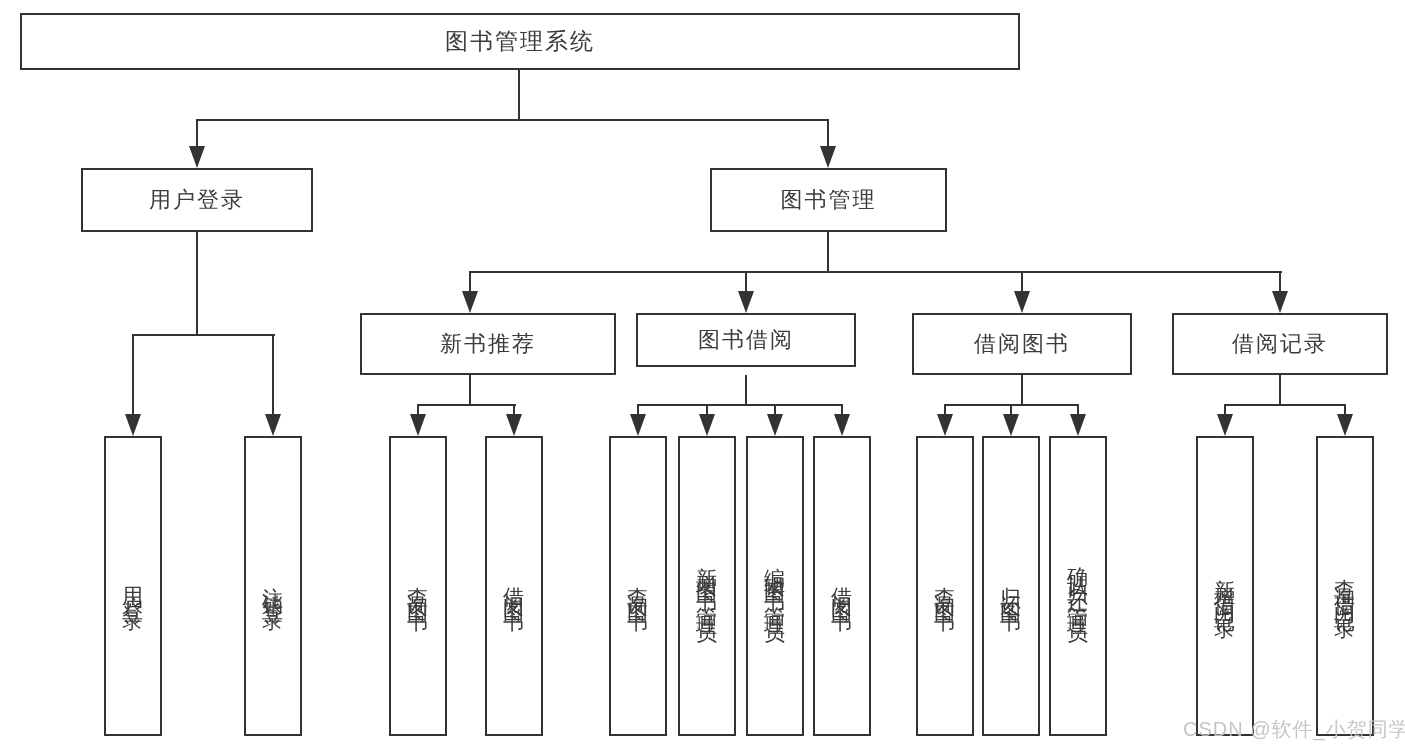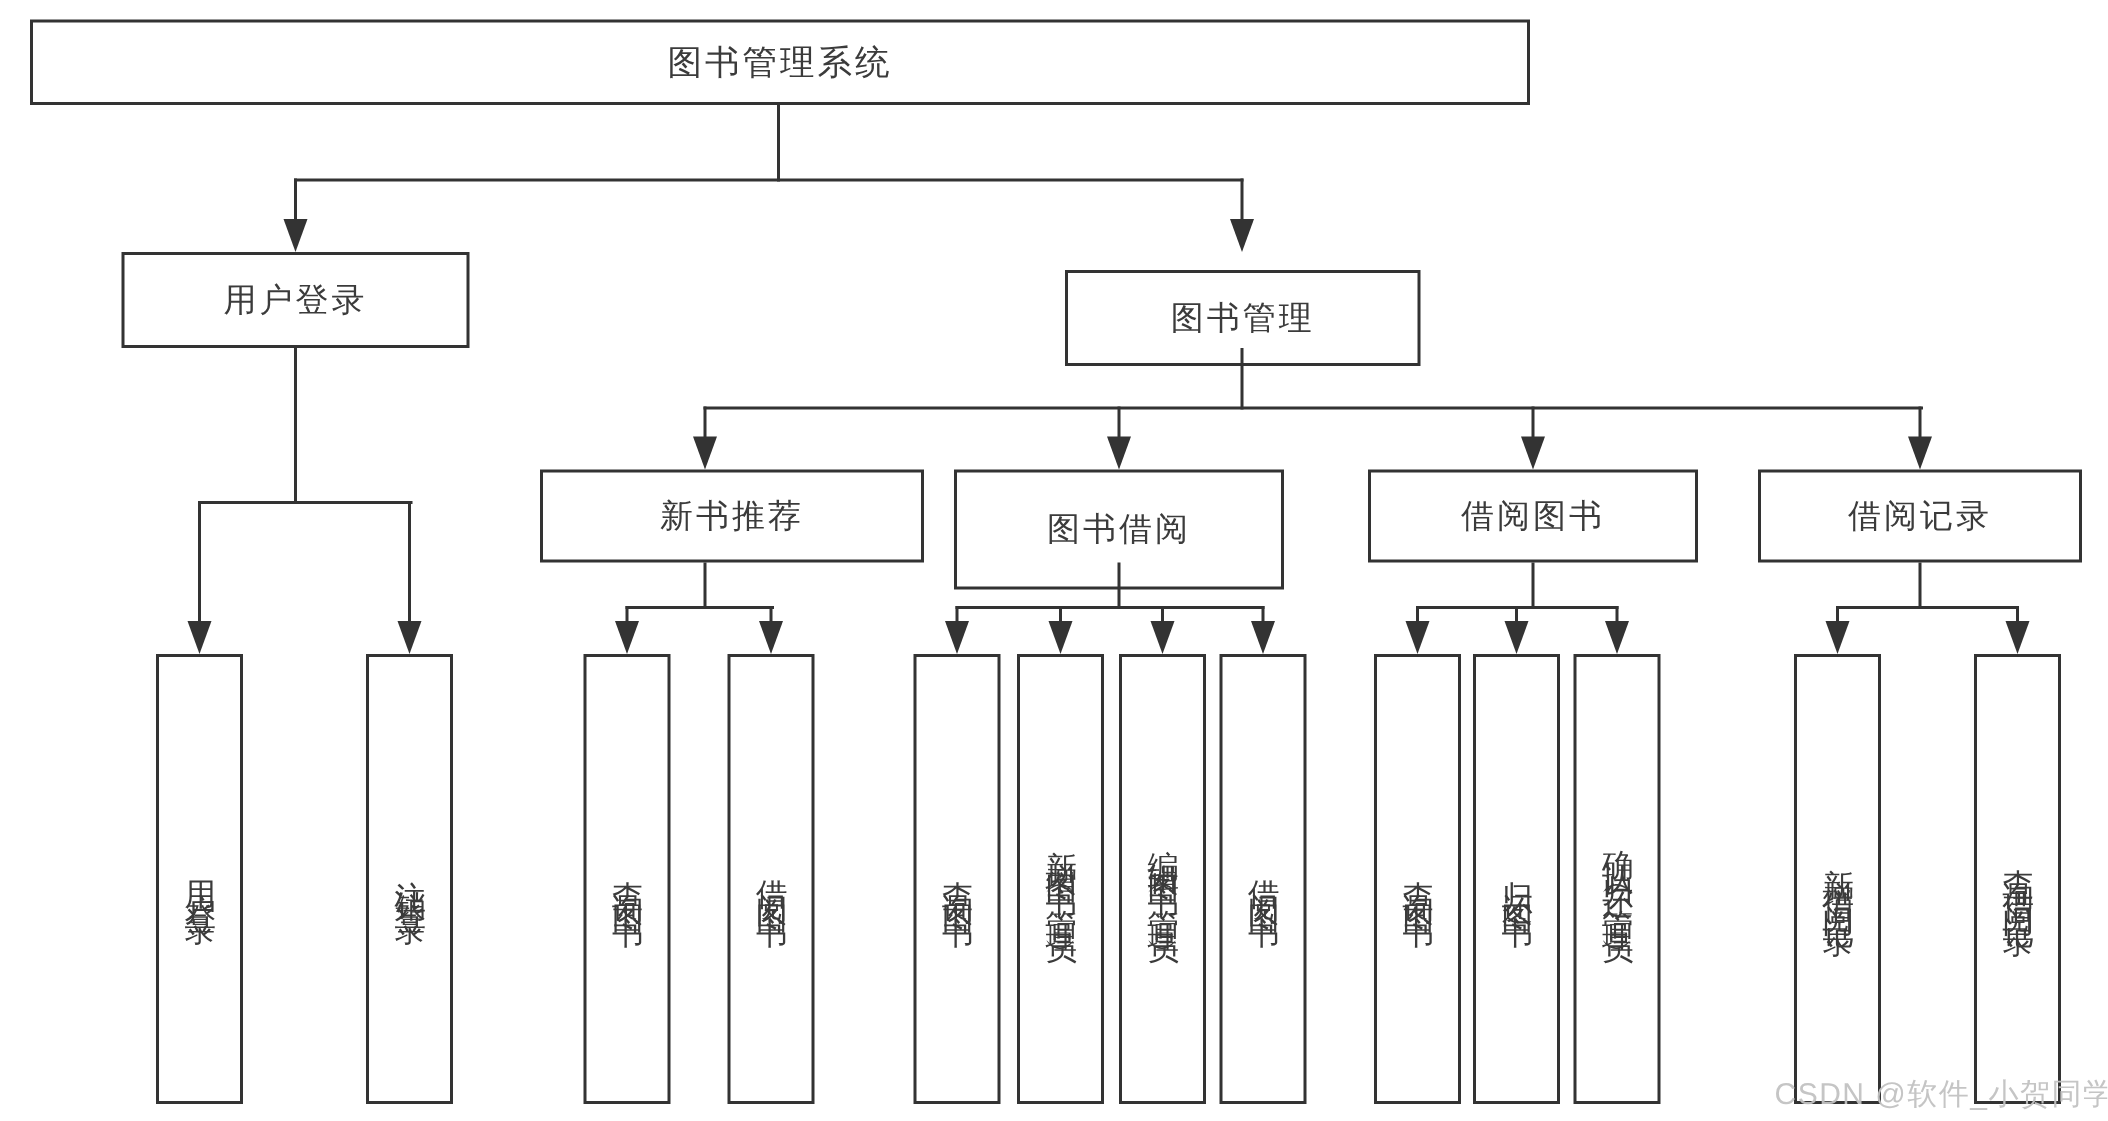--- a/index.html
+++ b/index.html
@@ -64,21 +64,21 @@
   <div class="v" style="left:518px;top:70px;height:51px"></div>
   <div class="h" style="left:196px;top:119px;width:633px"></div>
   <div class="v" style="left:196px;top:119px;height:29px"></div>
   <div class="a" style="left:189px;top:146px"></div>
   <div class="v" style="left:827px;top:119px;height:29px"></div>
   <div class="a" style="left:820px;top:146px"></div>
 
   <div class="box lvl1" style="left:81px;top:168px;width:232px;height:64px">
     <span>用户登录</span>
   </div>
-  <div class="box lvl1" style="left:710px;top:180px;width:237px;height:64px">
+  <div class="box lvl1" style="left:710px;top:168px;width:237px;height:64px">
     <span>图书管理</span>
   </div>
 
   <div class="v" style="left:196px;top:232px;height:104px"></div>
   <div class="h" style="left:132px;top:334px;width:143px"></div>
   <div class="v" style="left:132px;top:334px;height:81px"></div>
   <div class="a" style="left:125px;top:414px"></div>
   <div class="v" style="left:272px;top:334px;height:81px"></div>
   <div class="a" style="left:265px;top:414px"></div>
 
@@ -89,21 +89,21 @@
   <div class="v" style="left:745px;top:271px;height:22px"></div>
   <div class="a" style="left:738px;top:291px"></div>
   <div class="v" style="left:1021px;top:271px;height:22px"></div>
   <div class="a" style="left:1014px;top:291px"></div>
   <div class="v" style="left:1279px;top:271px;height:22px"></div>
   <div class="a" style="left:1272px;top:291px"></div>
 
   <div class="box lvl2" style="left:360px;top:313px;width:256px;height:62px">
     <span>新书推荐</span>
   </div>
-  <div class="box lvl2" style="left:636px;top:313px;width:220px;height:80px">
+  <div class="box lvl2" style="left:636px;top:313px;width:220px;height:54px">
     <span>图书借阅</span>
   </div>
   <div class="box lvl2" style="left:912px;top:313px;width:220px;height:62px">
     <span>借阅图书</span>
   </div>
   <div class="box lvl2" style="left:1172px;top:313px;width:216px;height:62px">
     <span>借阅记录</span>
   </div>
 
   <div class="v" style="left:469px;top:375px;height:31px"></div>

